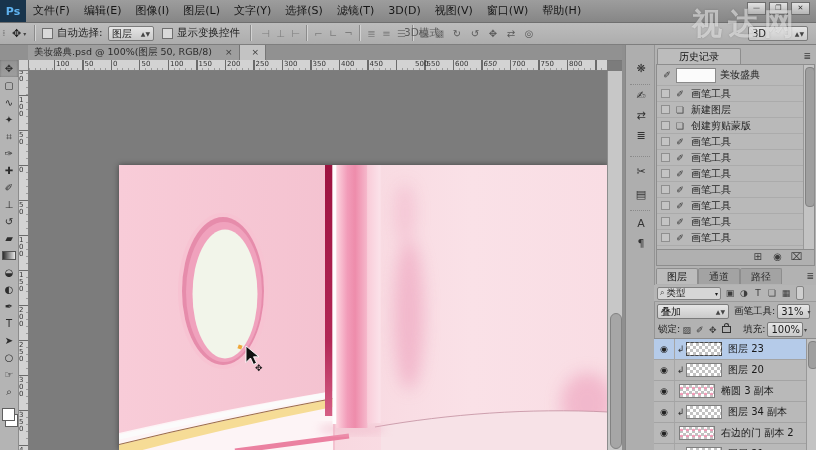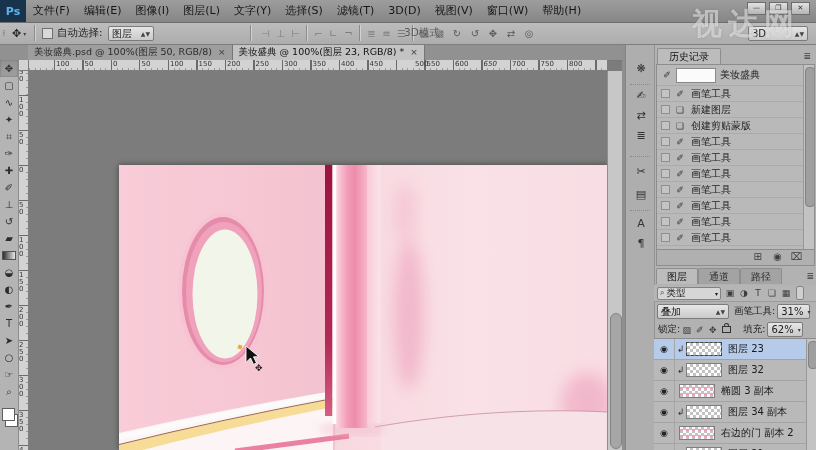--- a/index.html
+++ b/index.html
@@ -26,21 +26,21 @@
     display:flex;align-items:center;justify-content:space-between;padding:0 3px;font-size:10px;height:15px;box-sizing:border-box;}
   .dd .arr{font-size:6px;color:#444;margin-left:4px;}
   .vsep{width:1px;height:16px;background:#8b8b8b;border-right:1px solid #d2d2d2;}
   .obicon{width:15px;text-align:center;font-size:10px;color:#7d7d7d;}
   .ob3d{color:#5a5a5a;}
   
   #tabbar{left:0;top:44px;width:625px;height:16px;background:#919191;border-bottom:1px solid #787878;display:flex;}
   .doctab{height:16px;display:flex;align-items:center;padding:0 6px;font-size:9.5px;
     border-right:1px solid #767676;box-sizing:border-box;white-space:nowrap;}
   .doctab .close{margin-left:6px;font-size:9px;color:#3c3c3c;}
-  .tab-inactive{background:#9e9e9e;color:#2c2c2c;}
+  .tab-inactive{background:#9e9e9e;color:#2c2c2c;gap:7px;}
   .tab-active{background:#c3c3c3;color:#111;}
   
   #toolbar{left:0;top:60px;width:18px;height:390px;background:#b4b4b4;border-right:1px solid #8c8c8c;z-index:3;}
   .tool{width:18px;height:17px;display:flex;align-items:center;justify-content:center;
     font-size:10px;color:#2d2d2d;box-sizing:border-box;}
   .tool-selected{background:linear-gradient(#939393,#9e9e9e);box-shadow:inset 0 0 2px #6b6b6b;}
   .grad-chip{width:12px;height:7px;border:1px solid #555;background:linear-gradient(90deg,#2e2e2e,#e8e8e8);}
   .swatch{position:absolute;width:11px;height:11px;background:#fff;border:1px solid #5f5f5f;}
   
   #ruler-corner{left:18px;top:60px;width:11px;height:11px;background:#d3d3d3;
@@ -155,20 +155,24 @@
       <span class="vsep"></span>
     </div>
   <div class="ob" style="left:42px;">
     <span class="chk"></span>
     <span style="margin-left:4px;">自动选择:</span>
   </div>
   <div class="ob dd" style="left:108px;top:4px;width:46px;">
     <span>图层</span>
       <span class="arr">▲▼</span>
   </div>
+  <div class="ob" style="left:162px;">
+    <span class="chk"></span>
+    <span style="margin-left:4px;">显示变换控件</span>
+  </div>
   <div class="ob" style="left:250px;">
       <span class="vsep"></span>
     </div>
   <div class="ob" id="align-icons" style="left:258px;">
       <span class="obicon">⊣</span>
       <span class="obicon">⊥</span>
       <span class="obicon">⊢</span>
       <span class="vsep" style="margin: 0px 3px;"></span>
       <span class="obicon">⌐</span>
       <span class="obicon">∟</span>
@@ -197,21 +201,20 @@
   </div>
 </div>
 
 <div id="tabbar" class="abs">
   <div style="width:28px;"></div>
   <div class="doctab tab-inactive">
     <span>美妆盛典.psd @ 100%(图层 50, RGB/8)</span>
     <span class="close">×</span>
   </div>
   <div class="doctab tab-active">
-    <span>美妆盛典 @ 100%(图层 23, RGB/8) *</span>
     <span class="close">×</span>
   </div>
 </div>
 
 <div id="toolbar" class="abs">
     <div class="tool tool-selected">
       <span>✥</span>
     </div>
     <div class="tool">
       <span>▢</span>
@@ -393,21 +396,21 @@
       <div class="dock-icon" style="top: 81px;">≣</div>
       <div class="dock-icon" style="top: 117px;">✂</div>
       <div class="dock-icon" style="top: 140px;">▤</div>
       <div class="dock-icon" style="top: 169px;">A</div>
       <div class="dock-icon" style="top: 189px;">¶</div>
       <div class="dock-div" style="top: 40px;"></div>
       <div class="dock-div" style="top: 112px;"></div>
       <div class="dock-div" style="top: 166px;"></div>
     </div>
 
-  <div class="ptab ptab-on" style="left:31px;top:4px;width:64px;">
+  <div class="ptab ptab-on" style="left:31px;top:4px;width:84px;">
     <span>历史记录</span>
   </div>
   <div class="pmenu" style="right:5px;top:7px;">≣</div>
   <div id="hist-body">
     <div class="hist-row snap">
         <span class="hist-ic">✐</span>
         <span class="hist-thumb"></span>
         <span class="hist-lab">美妆盛典</span>
       </div>
       <div class="hist-row">
@@ -512,41 +515,41 @@
     </div>
 
     <div class="lrow" id="lock-row">
       <span class="mini" style="margin-left:4px;">锁定:</span>
       <span class="lockic">▨</span>
       <span class="lockic">✐</span>
       <span class="lockic">✥</span>
       <span class="locksh"></span>
       <span class="mini" style="margin-left:12px;">填充:</span>
       <div class="dd" style="margin-left:2px;width:36px;">
-        <span>62%</span>
+        <span>100%</span>
           <span class="arr">▾</span>
       </div>
     </div>
 
     <div id="layer-list">
       <div class="layer-row layer-sel">
           <div class="eye-cell">
             <span>◉</span>
           </div>
           <span class="clip-arr">↲</span>
           <span class="thumb thumb-seldash"></span>
           <span class="lname">图层 23</span>
         </div>
         <div class="layer-row">
           <div class="eye-cell">
             <span>◉</span>
           </div>
           <span class="clip-arr">↲</span>
           <span class="thumb"></span>
-          <span class="lname">图层 32</span>
+          <span class="lname">图层 20</span>
         </div>
         <div class="layer-row">
           <div class="eye-cell">
             <span>◉</span>
           </div>
           <span style="width: 4px;"></span>
           <span class="thumb thumb-pink"></span>
           <span class="lname">椭圆 3 副本</span>
         </div>
         <div class="layer-row">

